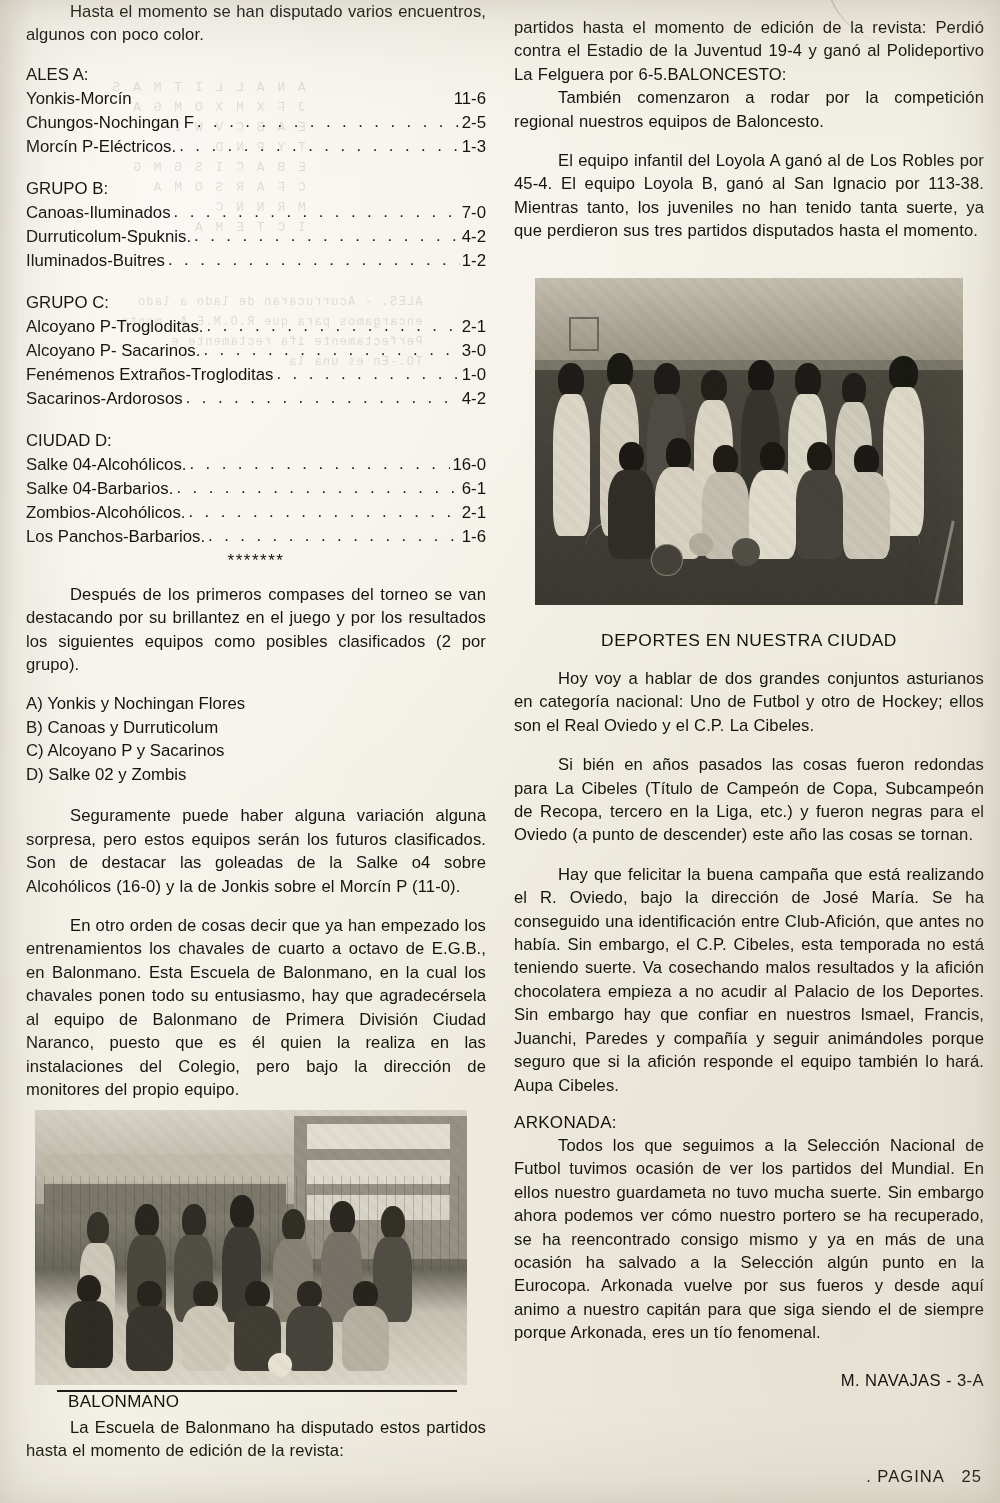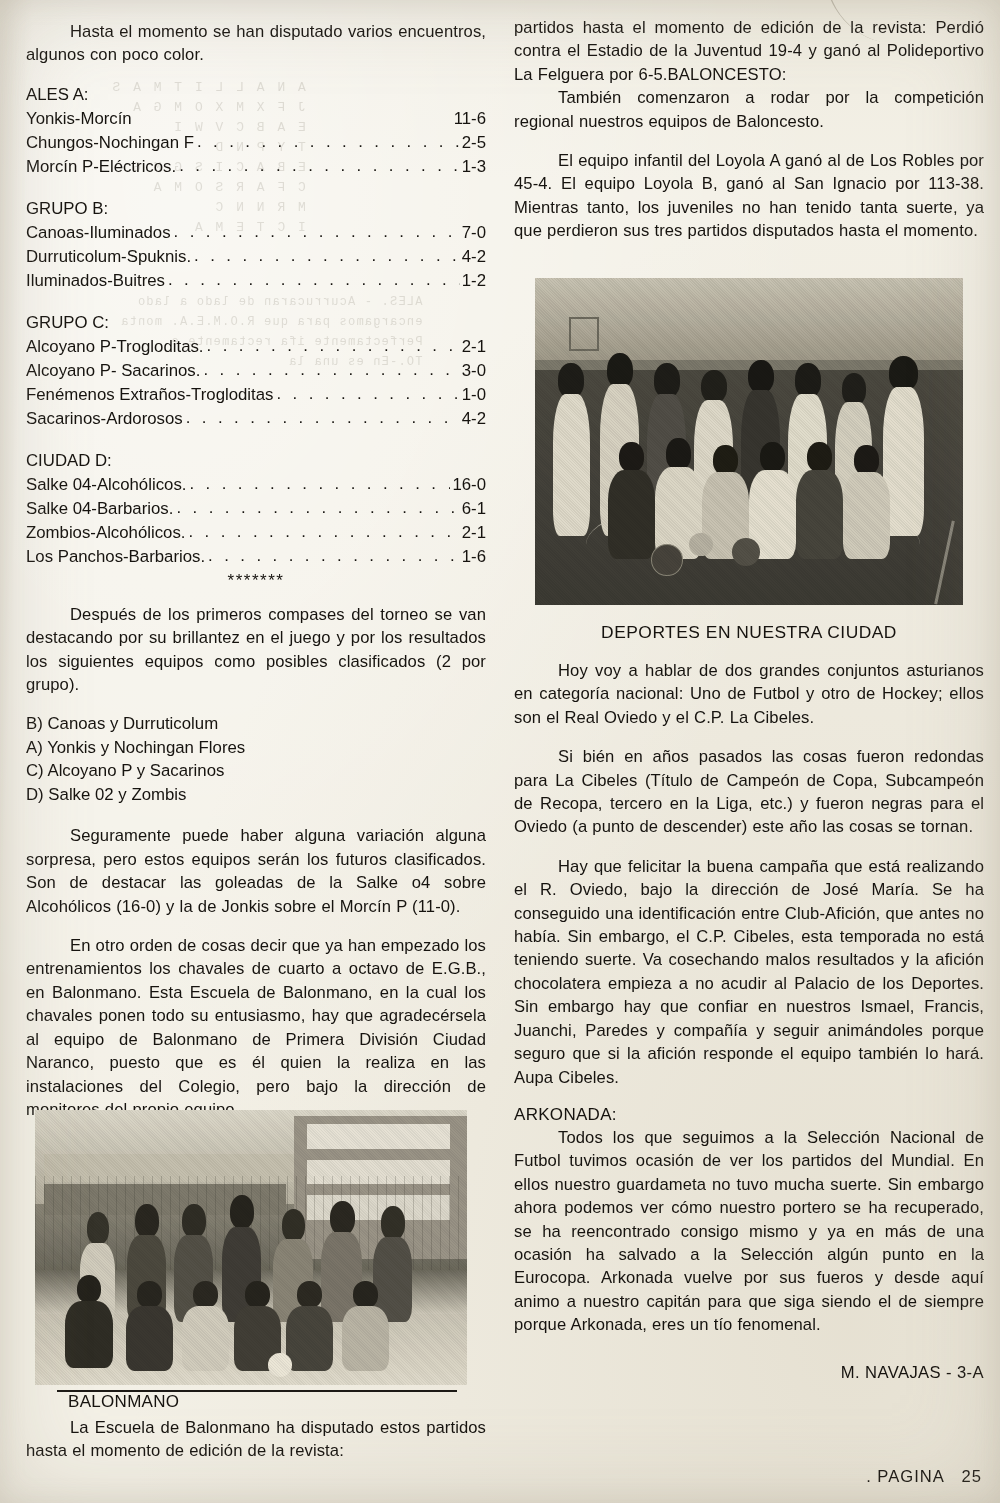--- a/index.html
+++ b/index.html
@@ -111,21 +111,21 @@
   .list-lines { margin: 0 0 18px 0; }
   .list-lines div {
     font-size: 16.8px;
     line-height: 23.5px;
   }
 
   .section-title {
     text-align: center;
     font-size: 17.4px;
     letter-spacing: .5px;
-    margin: 4px 0 16px 0;
+    margin: 12px 0 16px 0;
   }
   .sub-head {
     font-size: 17px;
     margin: 0 0 1px 0;
     letter-spacing: .3px;
   }
 
   .photo {
     position: absolute;
     background: #6e6a5f;
@@ -181,21 +181,21 @@
 T Y P N D
 E B A C I S G M G
 C F A R S O M A
 M R N N C
 I C T E M A</div>
   <div class="ghost" style="left:120px; top:292px; font-size:12px; letter-spacing:1.2px;">ALES. - Acurrucaran de lado a lado
 encargamos para que R.O.M.E.A. monta
 Perfectamente ifa rectamente e
 TO.-En es una la</div>
 
-  <div class="col col-left" style="padding-top:20px;">
+  <div class="col col-left" style="padding-top:0;">
 
     <p class="body">Hasta el momento se han disputado varios encuentros, algunos con poco color.</p>
 
     <div>
       <div class="group-head">ALES A:</div>
       <div class="results">
         <div class="res-row">
           <span class="res-name">Yonkis-Morcín</span>
           <span class="res-dots"></span>
           <span class="res-score">11-6</span>
@@ -284,22 +284,22 @@
           <span class="res-score">1-6</span>
         </div>
       </div>
     </div>
 
     <div class="stars">*******</div>
 
     <p class="body">Después de los primeros compases del torneo se van destacando por su brillantez en el juego y por los resultados los siguientes equipos como posibles clasificados (2 por grupo).</p>
 
     <div class="list-lines">
+      <div>A) Yonkis y Nochingan Flores</div>
       <div>B) Canoas y Durruticolum</div>
-      <div>A) Yonkis y Nochingan Flores</div>
       <div>C) Alcoyano P y Sacarinos</div>
       <div>D) Salke 02 y Zombis</div>
     </div>
 
     <p class="body">Seguramente puede haber alguna variación alguna sorpresa, pero estos equipos serán los futuros clasificados. Son de destacar las goleadas de la Salke o4 sobre Alcohólicos (16-0) y la de Jonkis sobre el Morcín P (11-0).</p>
     <p class="body">En otro orden de cosas decir que ya han empezado los entrenamientos los chavales de cuarto a octavo de E.G.B., en Balonmano. Esta Escuela de Balonmano, en la cual los chavales ponen todo su entusiasmo, hay que agradecérsela al equipo de Balonmano de Primera División Ciudad Naranco, puesto que es él quien la realiza en las instalaciones del Colegio, pero bajo la dirección de monitores del propio equipo.</p>
   </div>
 
   <div class="photo" style="left:35px; top:1110px; width:432px; height:275px;
               background:linear-gradient(180deg,#cfcabb 0%,#b9b3a2 16%,#8e8a7c 30%,#6d6a5e 58%,#cac5b6 74%,#d8d3c4 100%);">

